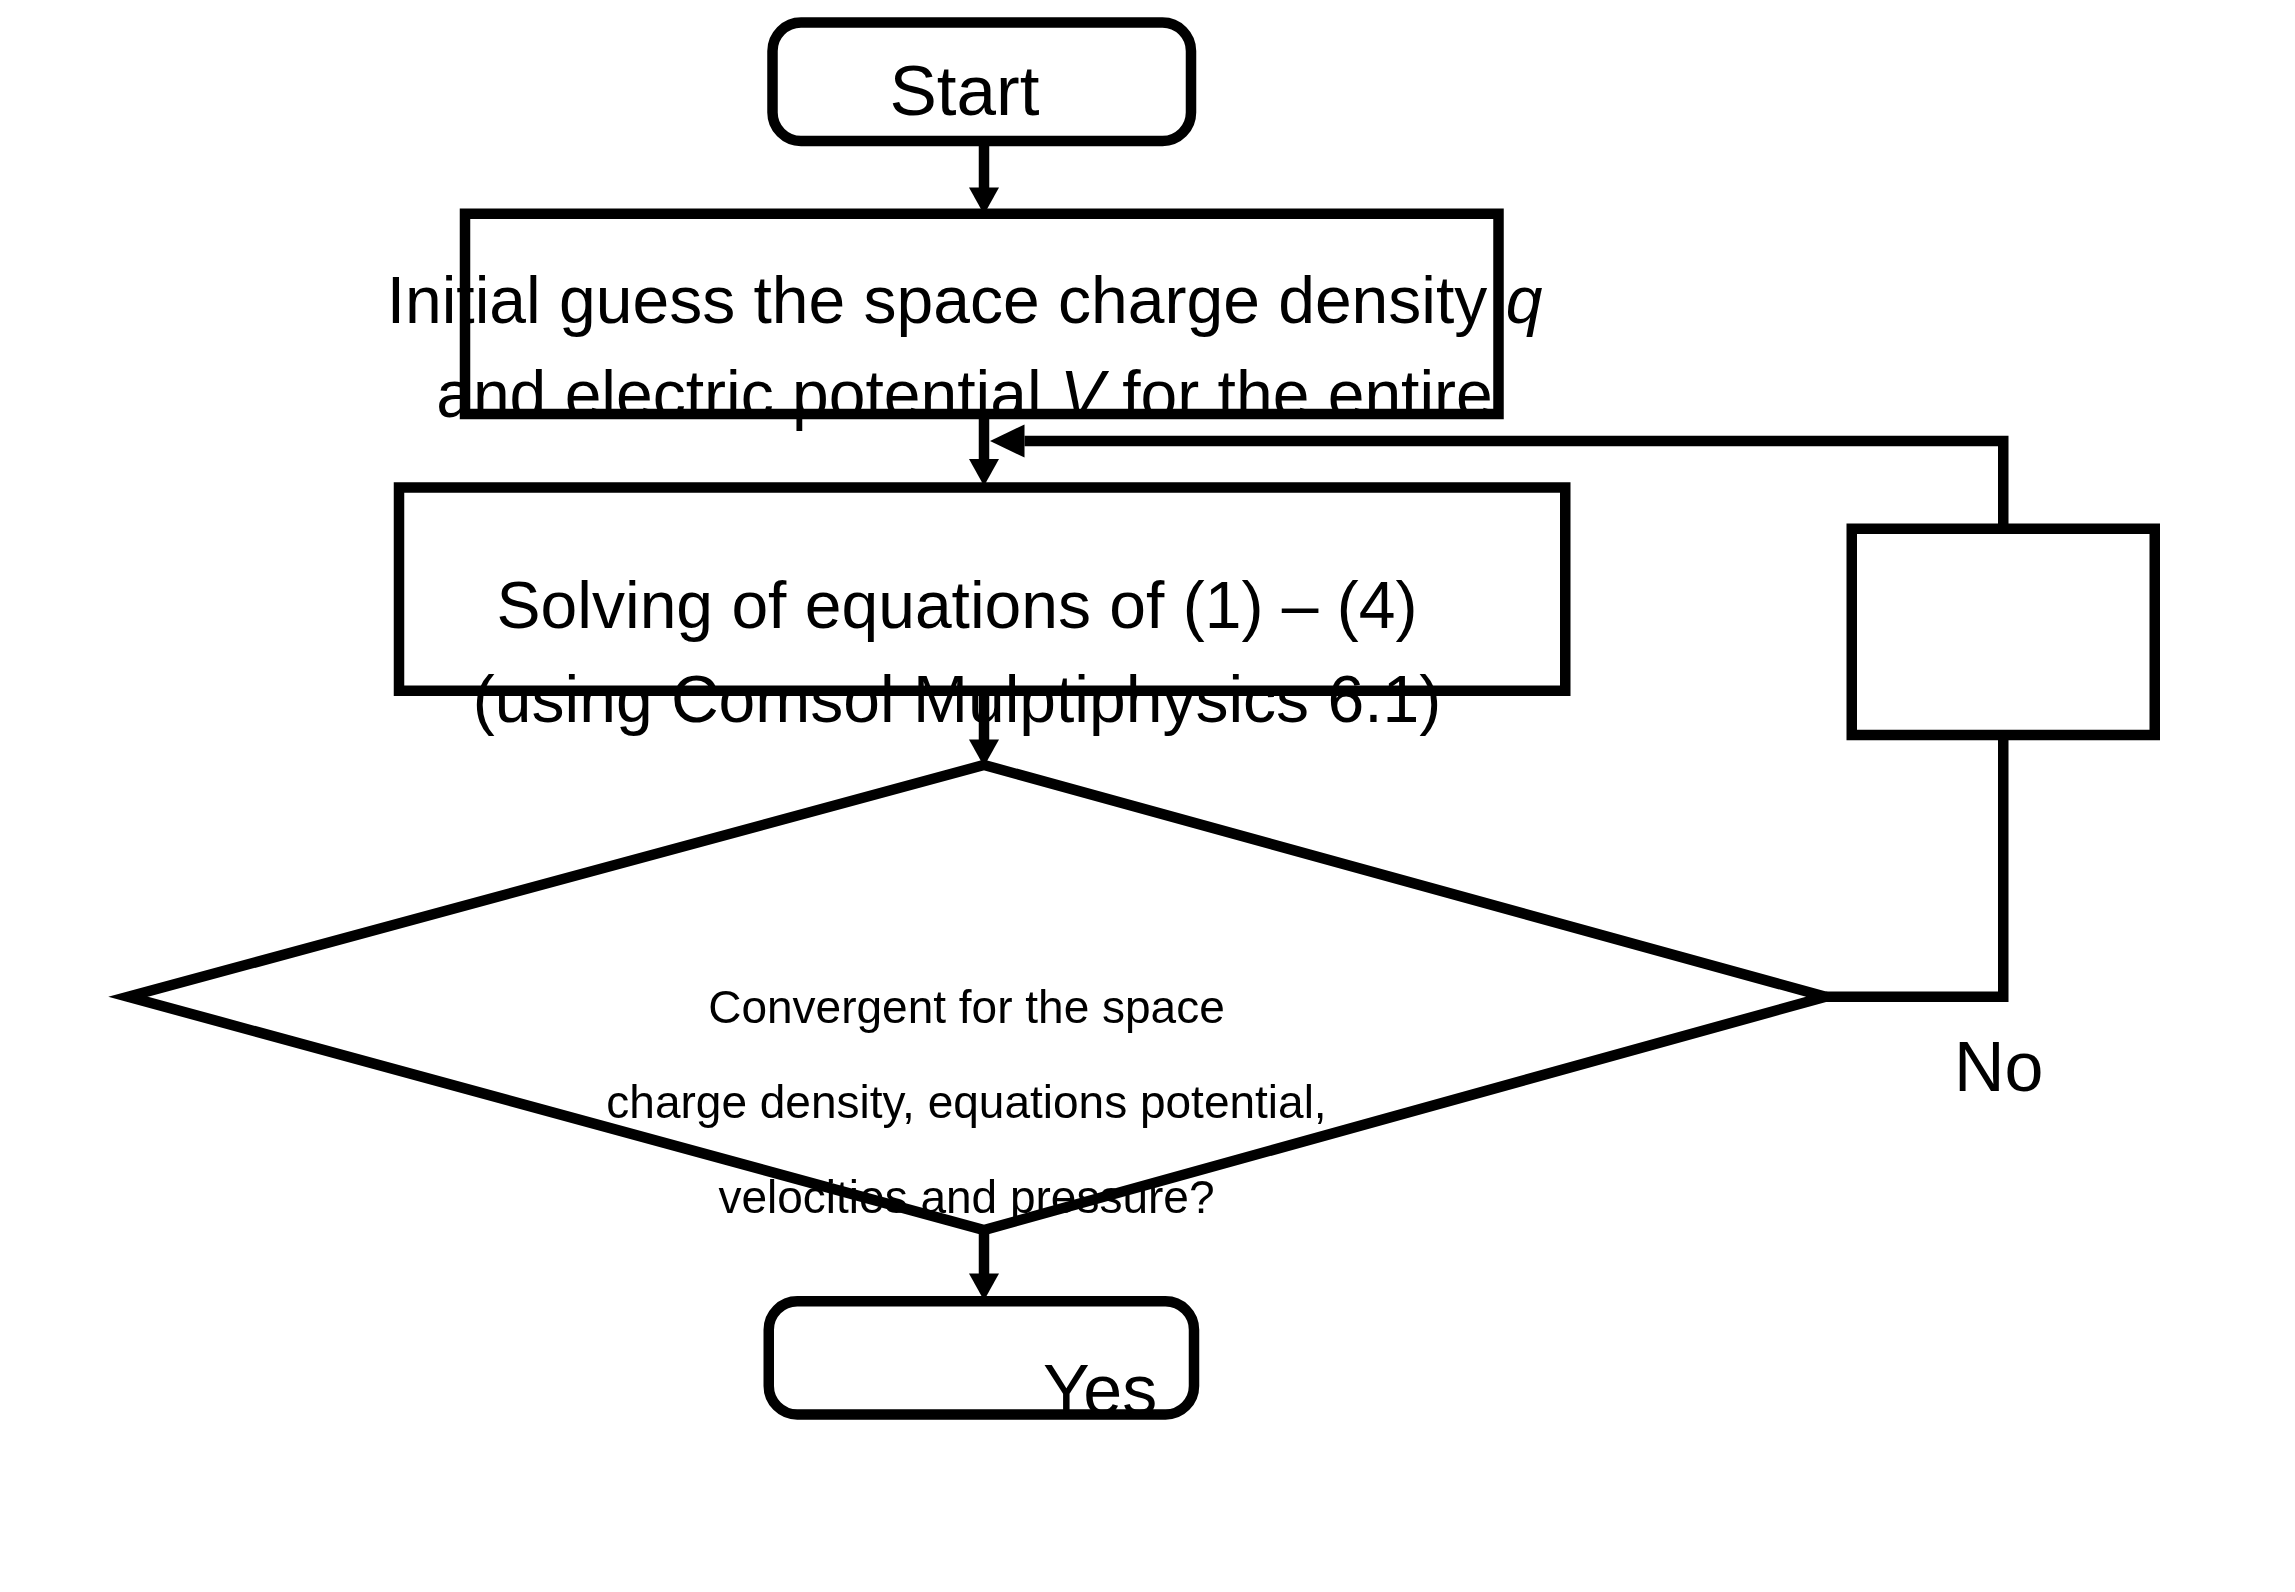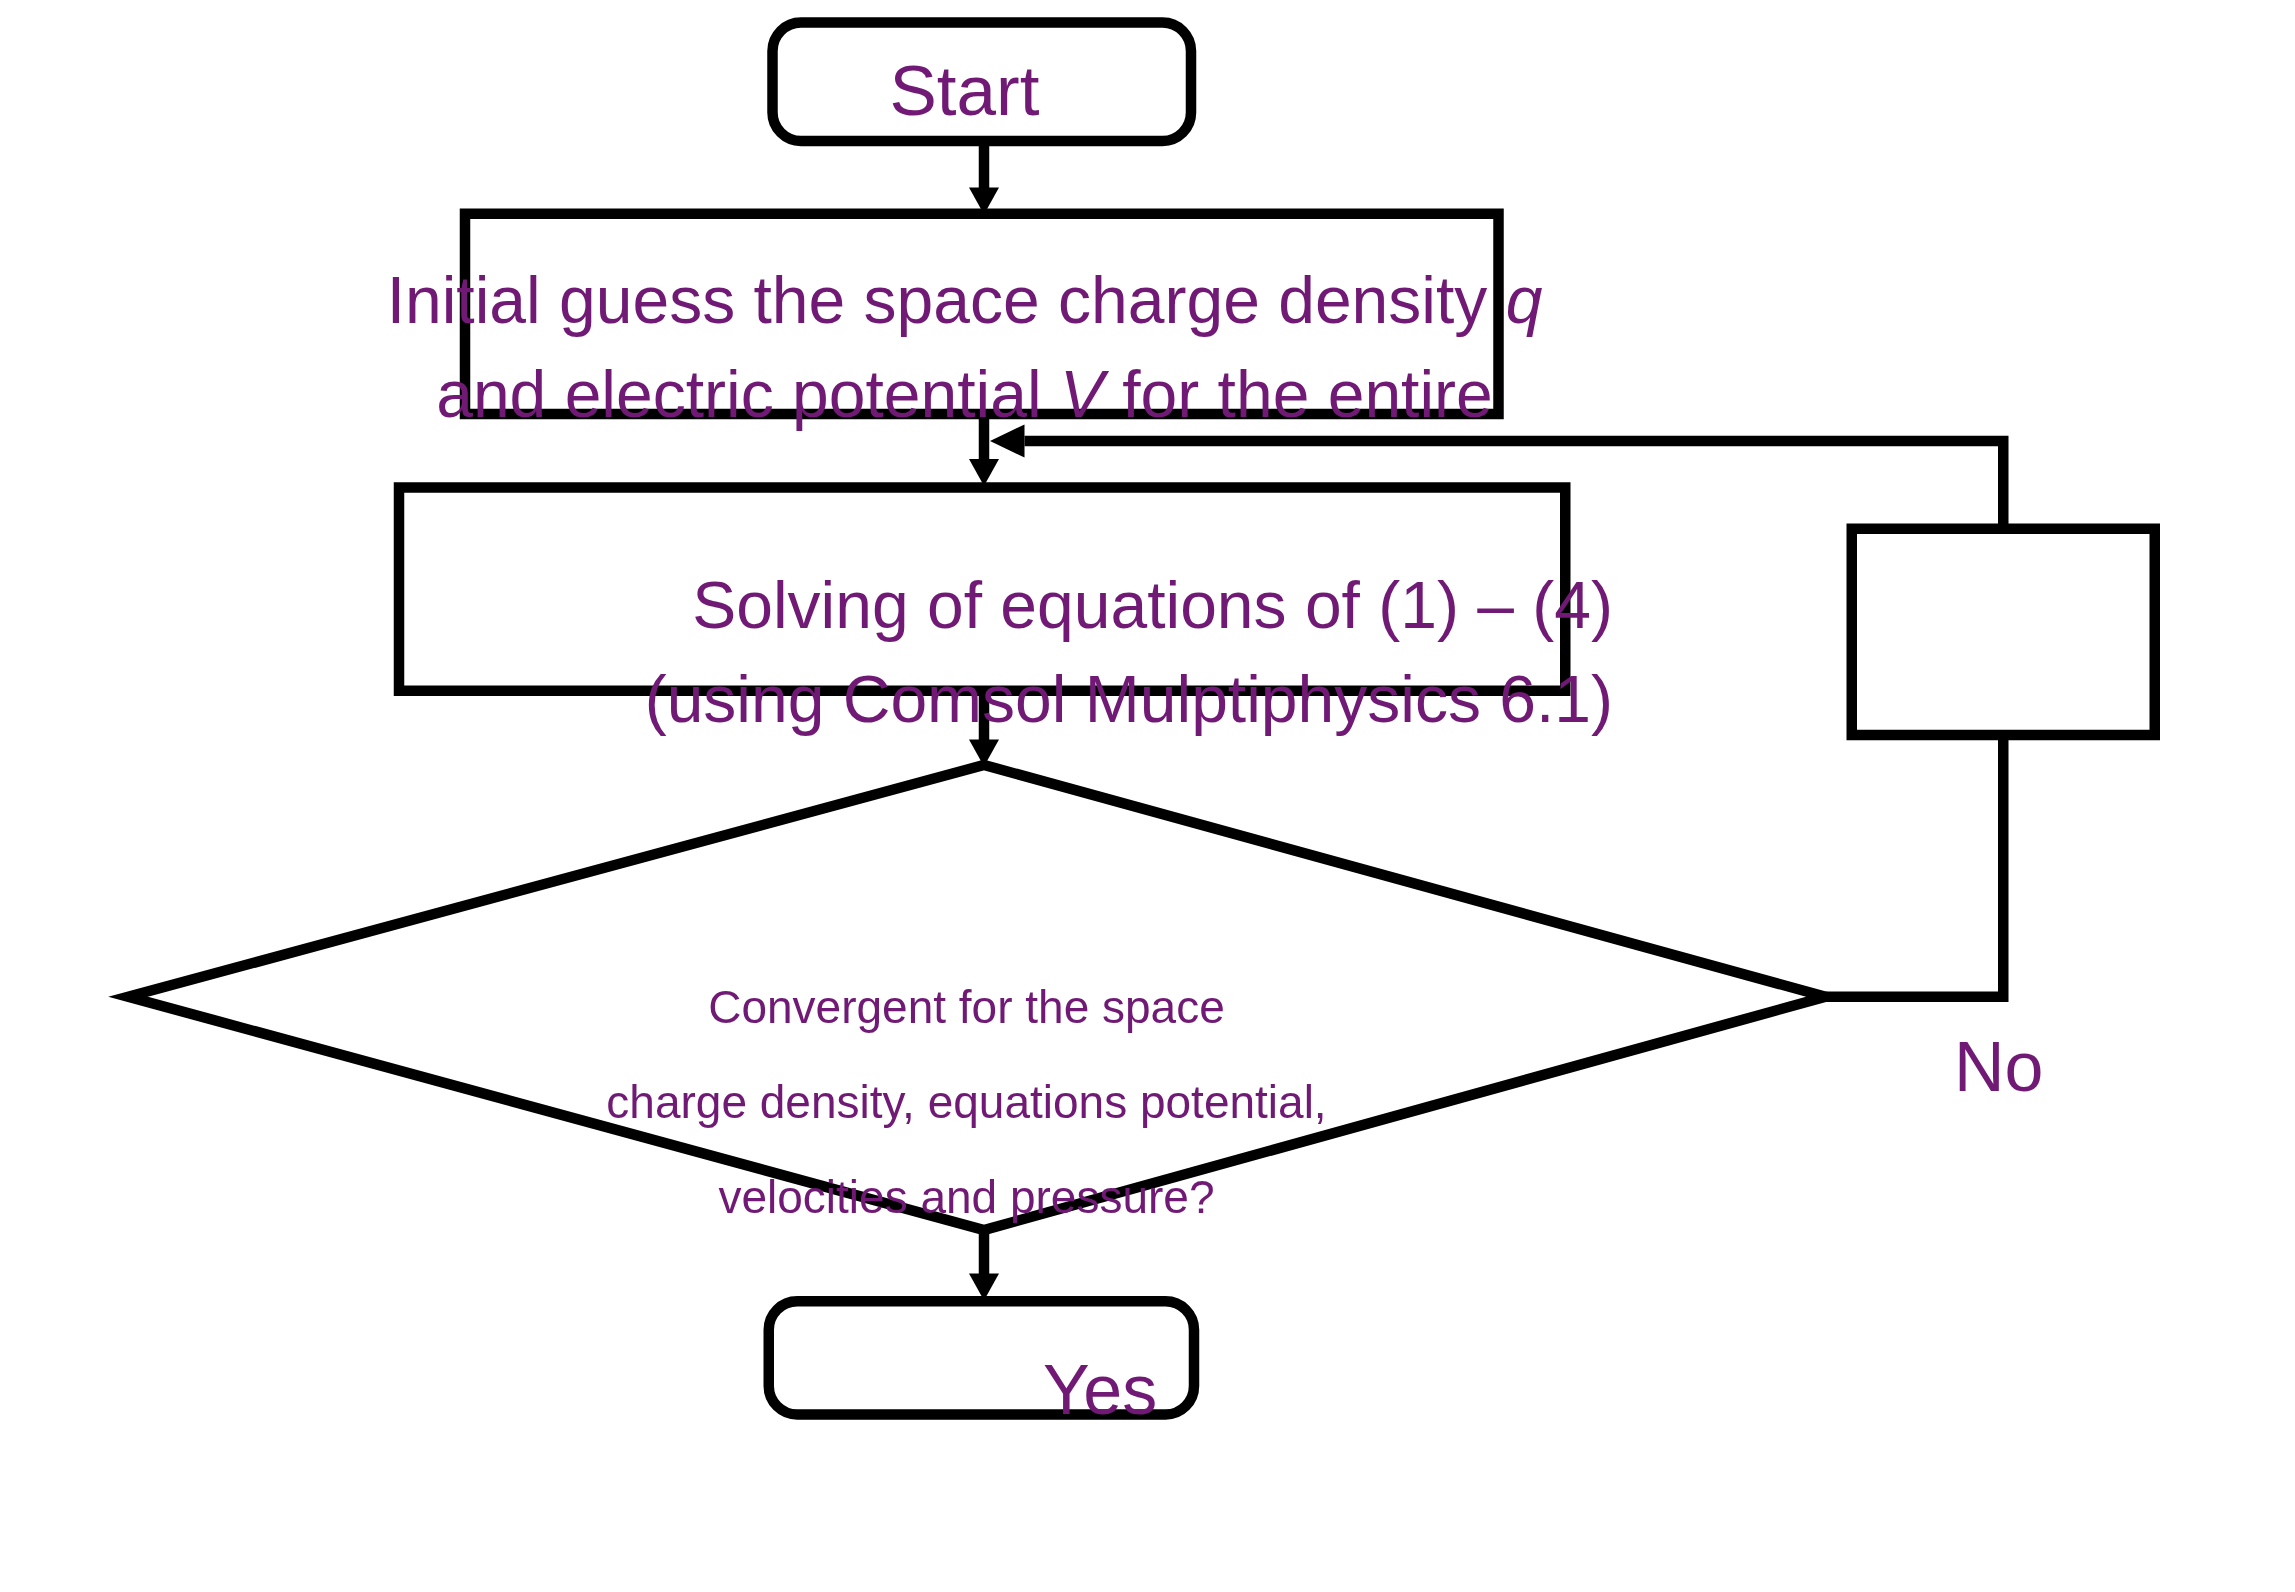--- a/index.html
+++ b/index.html
@@ -7,21 +7,21 @@
     padding: 0;
     background: #ffffff;
   }
   .canvas {
     position: relative;
     width: 2295px;
     height: 1440px;
     background: #ffffff;
     overflow: hidden;
     font-family: "Liberation Sans", sans-serif;
-    color: #701a75;
+    color: #000000;
   }
   .shapes {
     position: absolute;
     left: 0;
     top: 0;
     width: 100%;
     height: 100%;
   }
   .node-text {
     position: absolute;
@@ -97,21 +97,21 @@
 
   <div class="node-text start-end-text" style="left:733px; top:25px; width:463px; height:131px;">
     <div class="tline">Start</div>
   </div>
 
   <div class="node-text process-text" style="left:393px; top:236px; width:1143px; height:221px;">
     <div class="tline"><span>Initial guess the space charge density </span><span class="sym">q</span></div>
     <div class="tline"><span>and electric potential </span><span class="sym">V</span><span> for the entire</span></div>
   </div>
 
-  <div class="node-text process-text" style="left:323px; top:539px; width:1290px; height:225px;align-items:flex-end;">
+  <div class="node-text process-text" style="left:312px; top:539px; width:1290px; height:225px;">
     <div class="tline">Solving of equations of (1) – (4)</div>
     <div class="tline">(using Comsol Mulptiphysics 6.1)</div>
   </div>
 
   <div class="node-text decision-text" style="left:251px; top:960px; width:1431px; height:284px;">
     <div class="tline">Convergent for the space</div>
     <div class="tline">charge density, equations potential,</div>
     <div class="tline">velocities and pressure?</div>
   </div>
 

